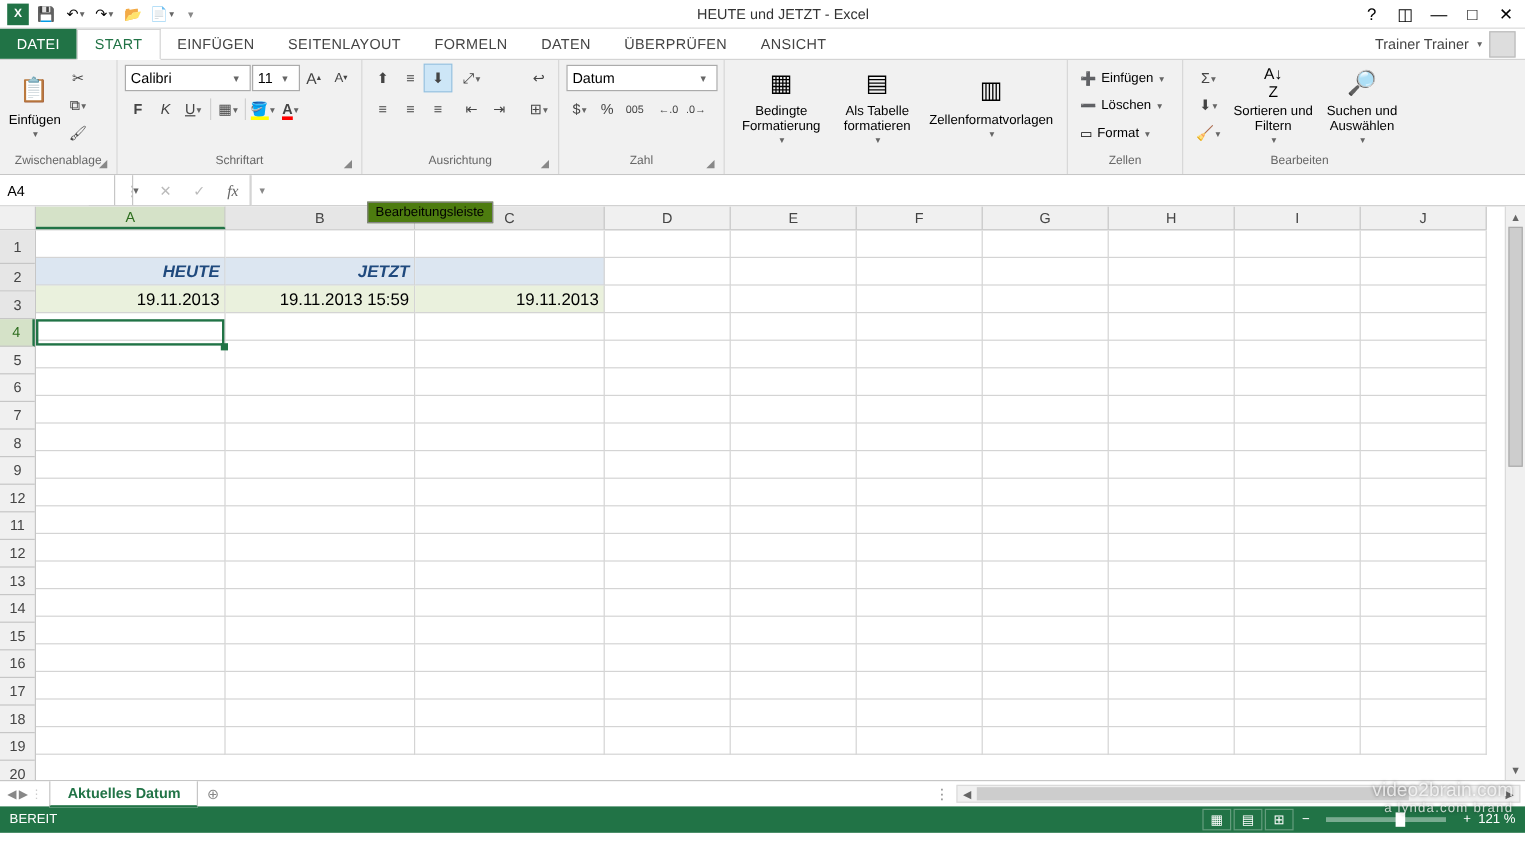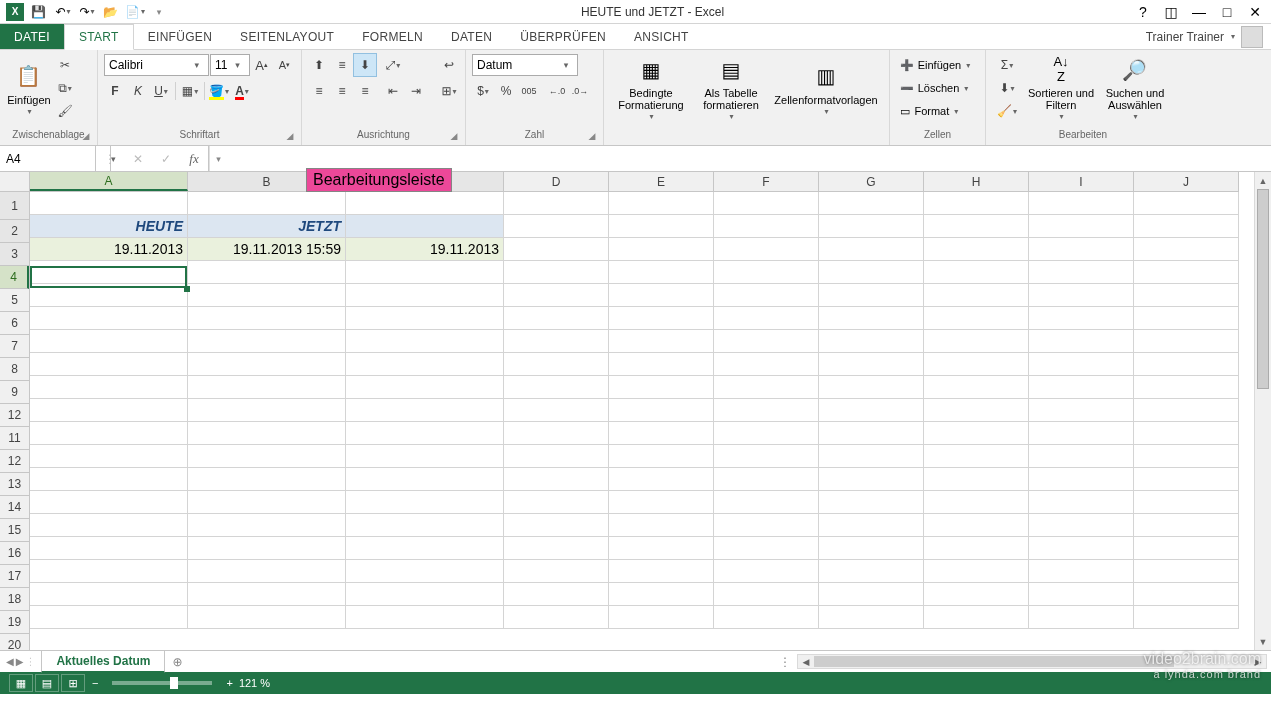--- a/index.html
+++ b/index.html
@@ -40,21 +40,21 @@
 
 
 .formula-row { height: 26px; border-bottom: 1px solid #c6c6c6; display: flex; align-items: stretch; background: #fff; position: relative; }
 .namebox { width: 96px; border-right: 1px solid #c6c6c6; display: flex; align-items: center; gap: 36px; }
 .namebox input { border: none; width: 74px; height: 100%; padding: 0 6px; font-size: 12px; outline: none; }
 .namebox .combo-arrow { border-left: 1px solid #c6c6c6; height: 100%; display:flex; align-items:center; justify-content:center; width: 18px; }
 .fx-btns { display: flex; align-items: center; border-right: 1px solid #c6c6c6; }
 .fx-btns .small-btn { width: 28px; height: 100%; }
 .fx-label { font-style: italic; font-family: "Times New Roman", serif; font-size: 13px; color: #666; }
 .formula-input { flex: 1; border: none; padding: 0 8px; font-size: 13px; outline: none; }
-.tooltip-fb { position: absolute; left: 306px; top: 22px; background: #ec4899; border: 1px solid #858585; padding: 2px 6px; font-size: 16px; z-index: 50; }
+.tooltip-fb { position: absolute; left: 306px; top: 22px; background: #4d7c0f; border: 1px solid #858585; padding: 2px 6px; font-size: 11px; z-index: 50; }
 .fb-expand { width: 18px; display:flex; align-items:center; justify-content:center; border-left:1px solid #e0e0e0; cursor:pointer; color:#888; font-size:9px; }
 
 
 .sheet-area { position: relative; height: 478px; display: flex; }
 .corner { width: 30px; height: 20px; background: #f0f0f0; border-right: 1px solid #c6c6c6; border-bottom: 1px solid #c6c6c6; }
 .col-headers { display: flex; height: 20px; background: #f0f0f0; border-bottom: 1px solid #c6c6c6; }
 .col-h { border-right: 1px solid #c6c6c6; text-align: center; font-size: 12px; color: #444; display:flex; align-items:center; justify-content:center; }
 .col-h.sel { background: #d5e2c8; color: #2e6e1f; border-bottom: 2px solid #217346; }
 .col-h.hl { background: #e6e6e6; }
 .row-headers { width: 30px; background: #f0f0f0; border-right: 1px solid #c6c6c6; }
@@ -224,21 +224,21 @@
         <div class="small-btn" style="width:28px;">↩</div>
         <div class="small-btn" style="width:28px;">⊞<span class="dd-arrow">▾</span></div>
       </div>
     </div>
     <div class="group-label"><span>Ausrichtung</span><span class="dialog-launcher">◢</span></div>
   </div>
 
   <div class="group" style="width:138px;">
     <div class="group-body">
       <div class="col" style="gap:4px;padding:2px;width:100%;">
-        <div class="combo" style="width:106px;">
+        <div class="combo" style="width:126px;">
             <span>Datum</span>
             <span class="combo-arrow" style="margin-left:auto;">▾</span>
           </div>
         <div class="row">
           <div class="small-btn">$<span class="dd-arrow">▾</span></div>
           <div class="small-btn">%</div>
           <div class="small-btn" style="font-size:9px;">005</div>
           <div style="width:4px;"></div>
           <div class="small-btn" style="font-size:9px;">←.0</div>
           <div class="small-btn" style="font-size:9px;">.0→</div>
@@ -617,20 +617,21 @@
       <div class="arr">◀</div>
       <div class="track">
           <div class="thumb"></div>
         </div>
       <div class="arr">▶</div>
     </div>
   </div>
 </div>
 
 <div class="statusbar">
+  <div class="status-left">BEREIT</div>
   <div class="view-btn">▦</div>
   <div class="view-btn">▤</div>
   <div class="view-btn">⊞</div>
   <span style="margin:0 6px;cursor:pointer;">−</span>
   <div class="zoom-slider">
       <div class="thumb"></div>
     </div>
   <span style="margin:0 6px;cursor:pointer;">+</span>
   <span>121 %</span>
 </div>

